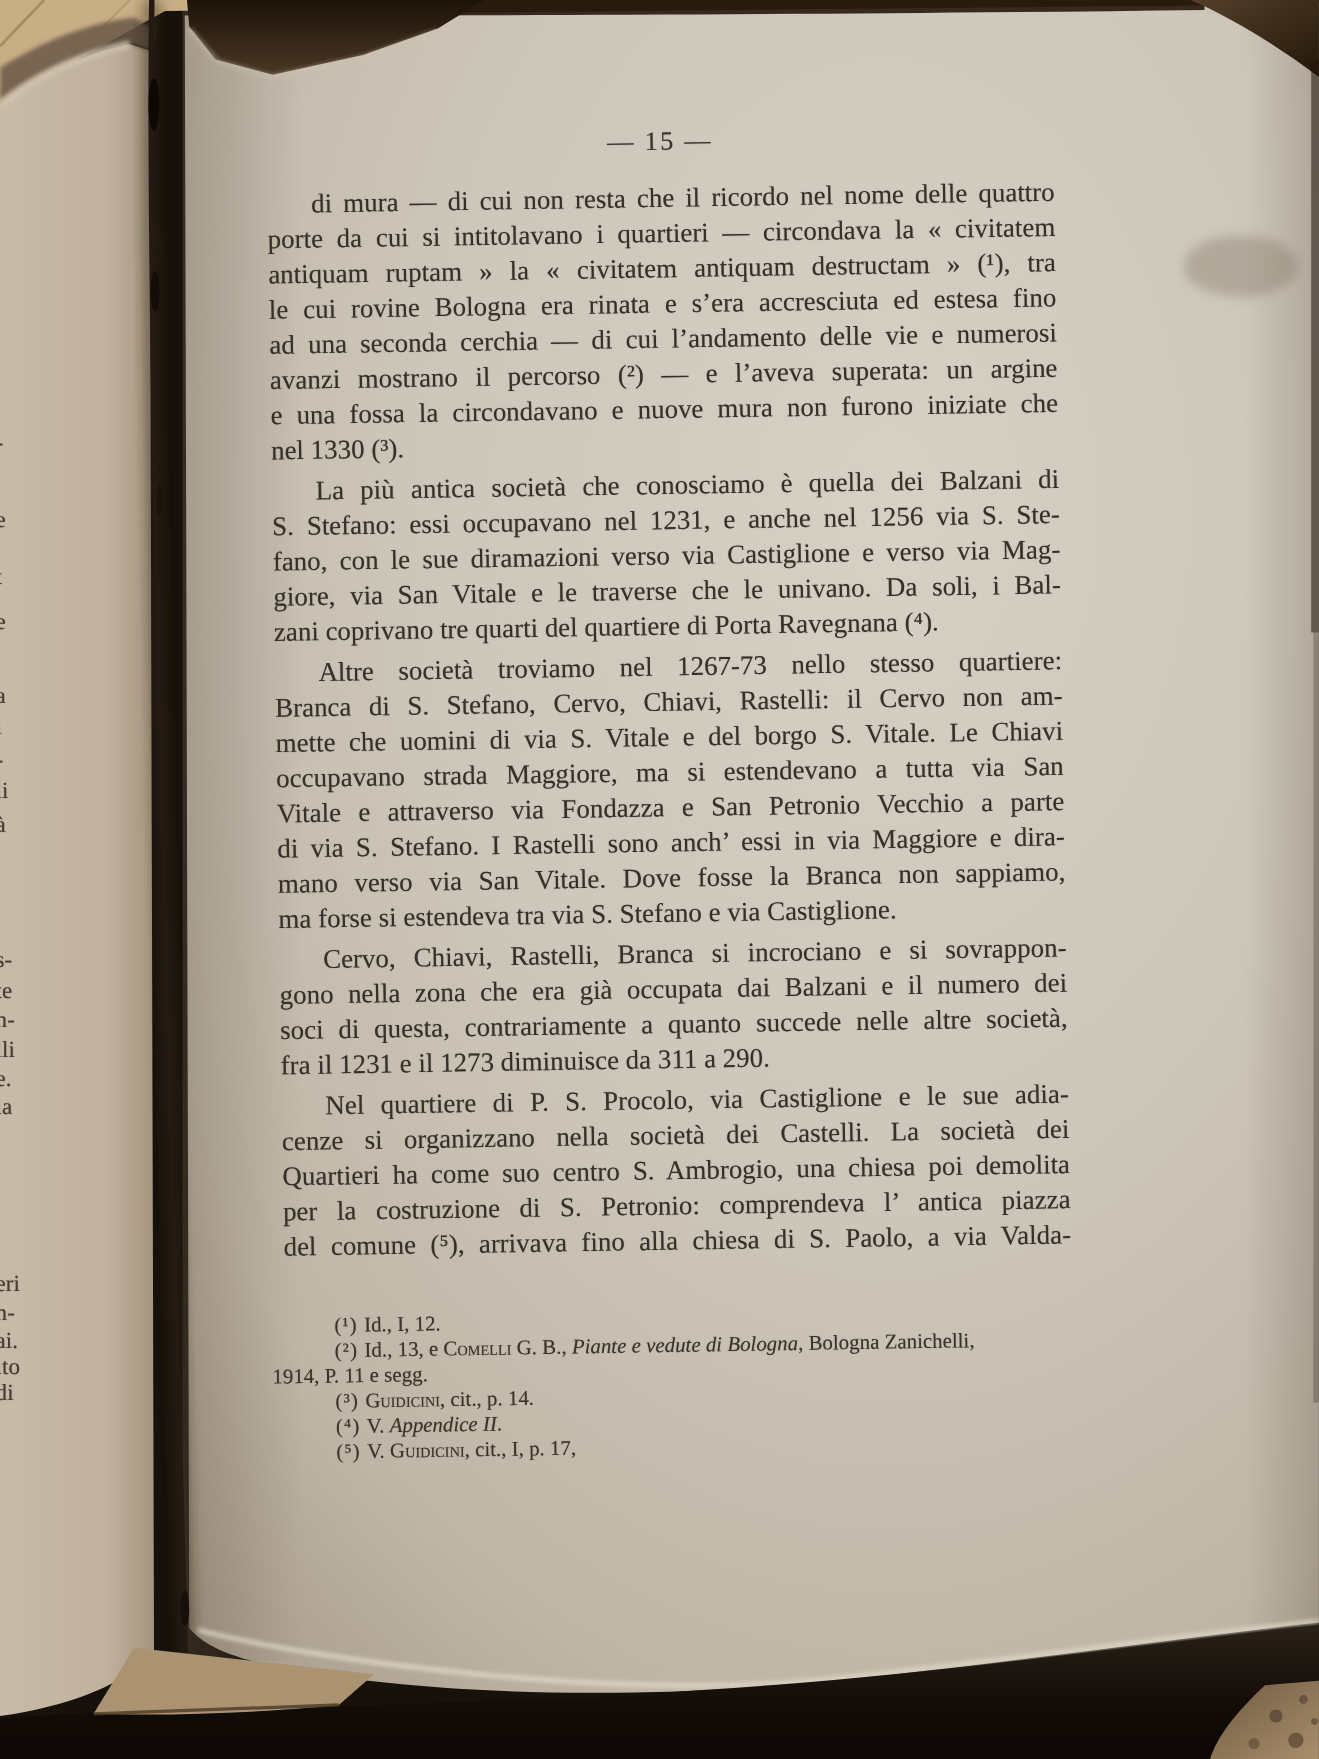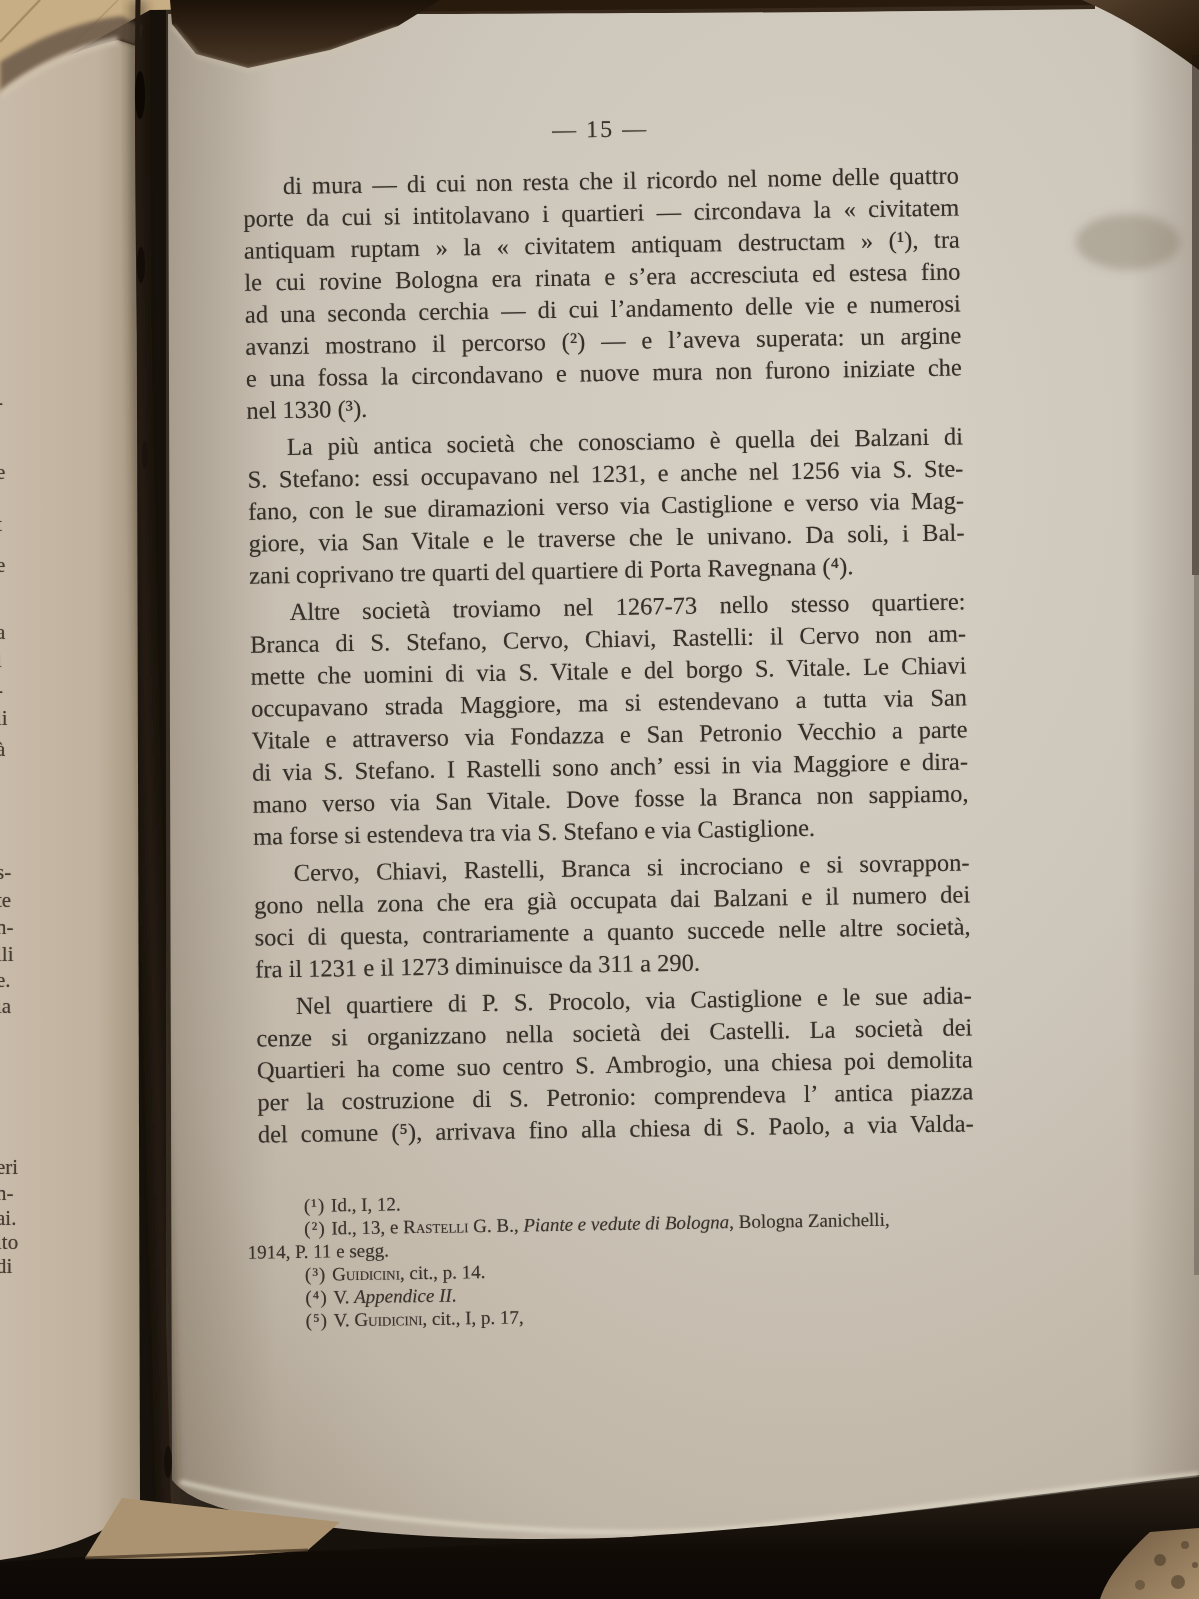--- a/index.html
+++ b/index.html
@@ -204,21 +204,21 @@
         <div class="para">
           <div class="line just first">Nel quartiere di P. S. Procolo, via Castiglione e le sue adia-</div>
           <div class="line just">cenze si organizzano nella società dei Castelli. La società dei</div>
           <div class="line just">Quartieri ha come suo centro S. Ambrogio, una chiesa poi demolita</div>
           <div class="line just">per la costruzione di S. Petronio: comprendeva l’ antica piazza</div>
           <div class="line just">del comune (⁵), arrivava fino alla chiesa di S. Paolo, a via Valda-</div>
         </div>
       </div>
     <div class="footnotes">
         <div class="fn-line ind"><span class="fn-marker">(¹) </span><span>Id., I, 12.</span></div>
-        <div class="fn-line ind"><span class="fn-marker">(²) </span><span>Id., 13, e </span><span class="sc">Rastelli</span><span> G. B., </span><span class="it">Piante e vedute di Bologna</span><span>, Bologna Zanichelli,</span></div>
+        <div class="fn-line ind"><span class="fn-marker">(²) </span><span>Id., 13, e </span><span class="sc">Comelli</span><span> G. B., </span><span class="it">Piante e vedute di Bologna</span><span>, Bologna Zanichelli,</span></div>
         <div class="fn-line"><span>1914, P. 11 e segg.</span></div>
         <div class="fn-line ind"><span class="fn-marker">(³) </span><span class="sc">Guidicini</span><span>, cit., p. 14.</span></div>
         <div class="fn-line ind"><span class="fn-marker">(⁴) </span><span>V. </span><span class="it">Appendice II</span><span>.</span></div>
         <div class="fn-line ind"><span class="fn-marker">(⁵) </span><span>V. </span><span class="sc">Guidicini</span><span>, cit., I, p. 17,</span></div>
       </div>
   </div>
 
 </div>
 
 </body></html>

